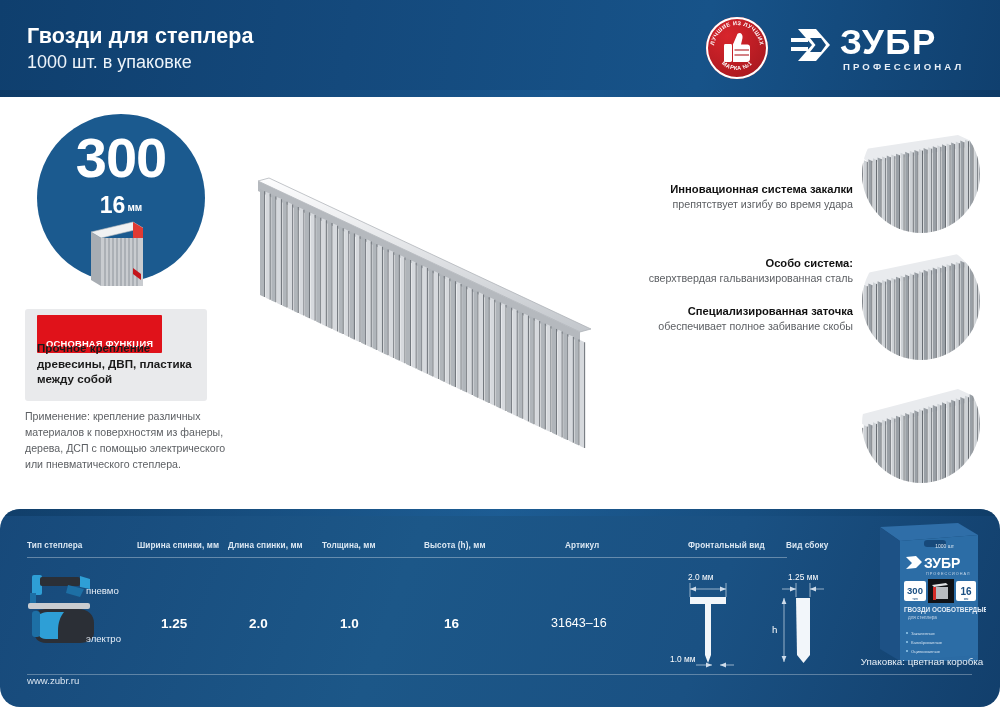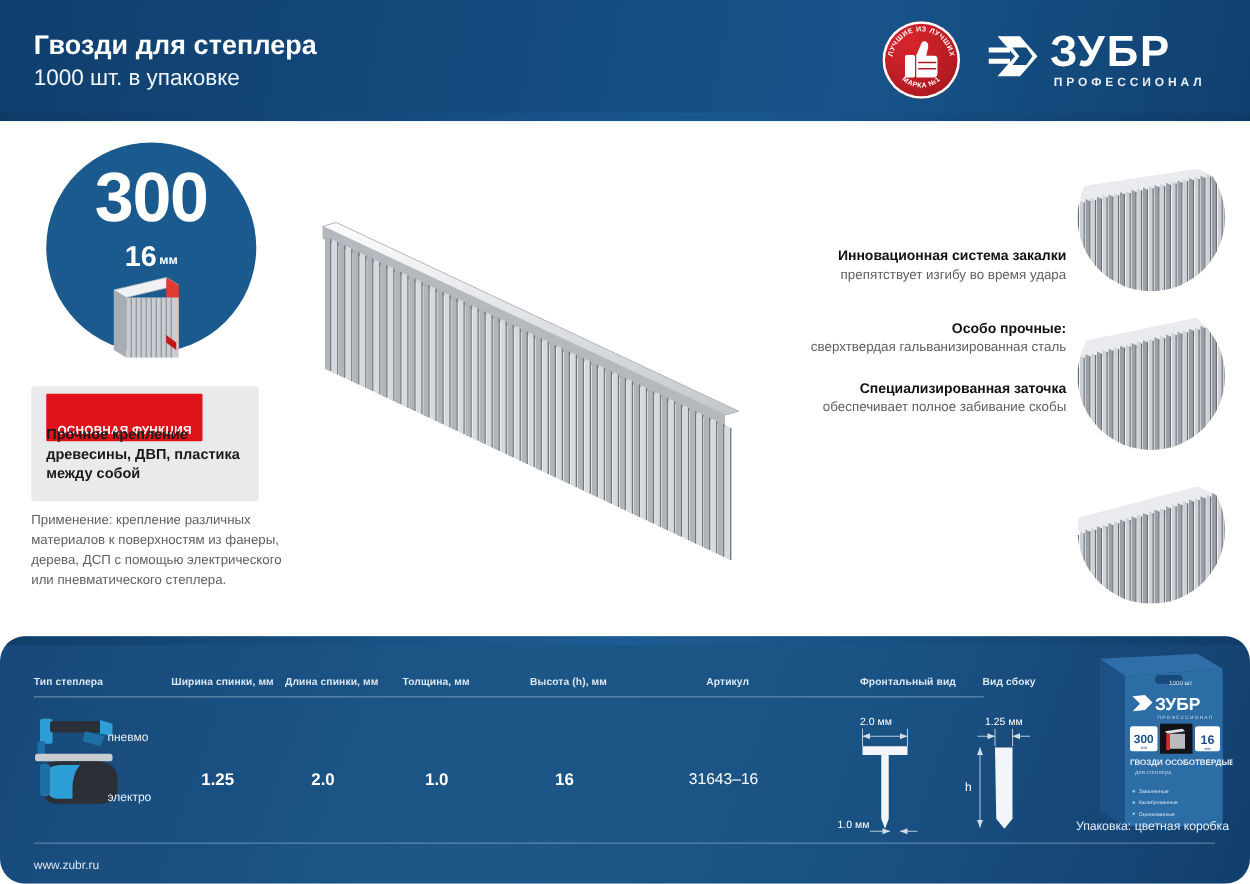--- a/index.html
+++ b/index.html
@@ -96,21 +96,21 @@
   }
 
   
   .strip-main { position: absolute; left: 228px; top: 62px; width: 415px; height: 290px; }
 
   
   .feat { position: absolute; text-align: right; color: #5c5f63; }
   .feat b { color: #111; display: block; font-size: 11.2px; line-height: 1.38; }
   .feat span { display: block; font-size: 10.7px; line-height: 1.42; }
   #feat-0 { left: 520px; top: 33px; width: 333px; }
-  #feat-1 { left: 560px; top: 85px; width: 293px; margin-top: 16px; }
+  #feat-1 { left: 560px; top: 85px; width: 293px; }
   #feat-2 { left: 580px; top: 159px; width: 273px; }
   #feat-3 { left: 580px; top: 207px; width: 273px; }
   #feat-4 { left: 620px; top: 296px; width: 233px; }
 
   
   .photo-circ {
     position: absolute; border-radius: 50%; overflow: hidden;
     background: #ffffff;
   }
   #pc0 { left: 862px; top: 18px;  width: 118px; height: 118px; }
@@ -153,21 +153,21 @@
   .pkg { position: absolute; left: 866px; top: 12px; width: 120px; height: 152px; }
   .pkg-note {
     position: absolute; left: 852px; top: 147px; width: 140px;
     font-size: 9.8px; color: #e7eff7; text-align: center;
   }
   .foot-rule {
     position: absolute; left: 27px; top: 165px; width: 945px; height: 1px;
     background: rgba(255,255,255,.30);
   }
   .foot-url {
-    position: absolute; left: 27px; top: 178px;
+    position: absolute; left: 27px; top: 166px;
     font-size: 9.6px; color: #dbe6f2;
   }
 </style>
 </head>
 <body>
 
 <div class="page">
 
   <div class="header">
     <div class="hdr-title">Гвозди для степлера</div>
@@ -371,21 +371,21 @@
           </g>
       </g>
 
     </svg>
 
     <div class="feat" id="feat-1">
       <b>Инновационная система закалки</b>
       <span>препятствует изгибу во время удара</span>
     </div>
     <div class="feat" id="feat-2">
-      <b>Особо прочные:</b>
+      <b>Особо система:</b>
       <span>сверхтвердая гальванизированная сталь</span>
     </div>
     <div class="feat" id="feat-3">
       <b>Специализированная заточка</b>
       <span>обеспечивает полное забивание скобы</span>
     </div>
 
     <div class="photo-circ" id="pc0">
       <svg viewBox="0 0 118 118" width="118" height="118">
           <rect width="118" height="118" fill="#ffffff"></rect>

